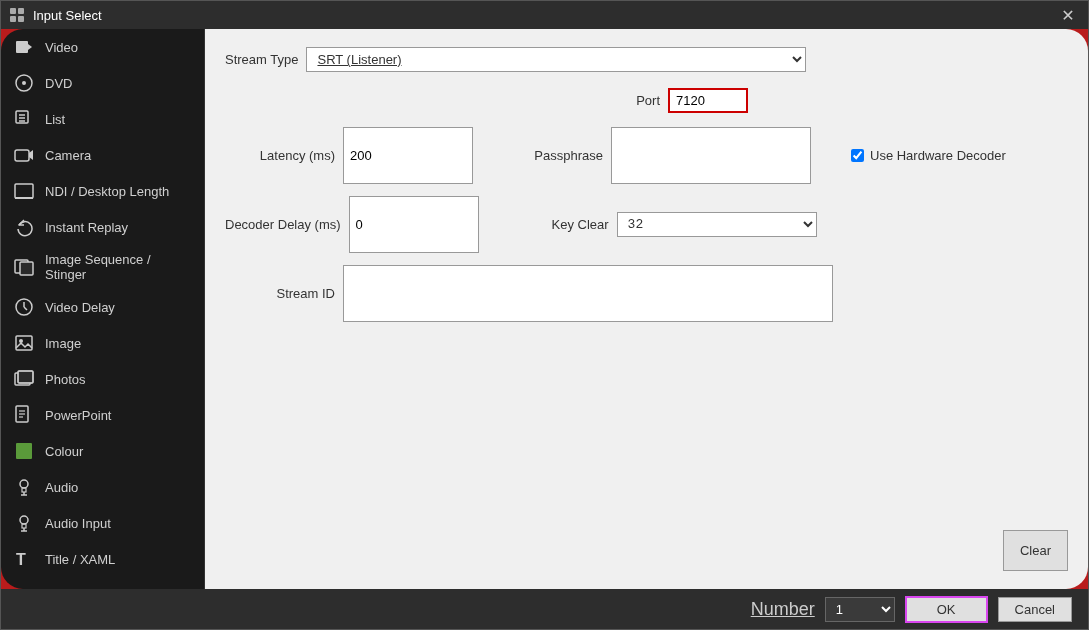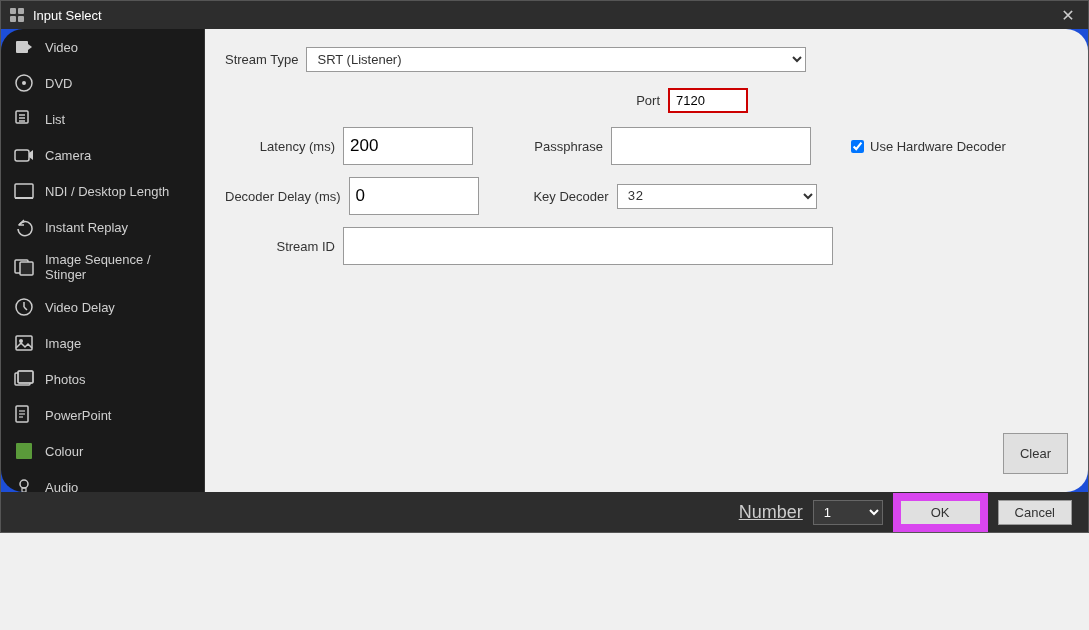--- a/index.html
+++ b/index.html
@@ -7,22 +7,22 @@
       font-family: 'Segoe UI', Arial, sans-serif;
       font-size: 13px;
       background: #f0f0f0;
       width: 1089px;
       height: 630px;
       overflow: hidden;
     }
 
     .window {
       width: 1089px;
-      height: 533px;
-      background: #1d4ed8;
+      height: 630px;
+      background: #b91c1c;
       display: flex;
       flex-direction: column;
       border: 1px solid #555;
     }
 
     .title-bar {
       background: #2d2d2d;
       height: 28px;
       display: flex;
       align-items: center;
@@ -124,39 +124,40 @@
       border: 1px solid #999;
       padding: 3px 6px;
       font-size: 13px;
       color: #333;
       cursor: pointer;
       outline: none;
     }
 
     .stream-type-select {
       width: 500px;
+      text-decoration: underline;
     }
 
     .port-label {
       color: #333;
       font-size: 13px;
     }
 
     .port-input {
       border: 2px solid #cc0000;
       padding: 3px 6px;
       font-size: 13px;
       width: 80px;
       outline: none;
     }
 
     .form-input {
       border: 1px solid #999;
-      padding: 8px 6px;
-      font-size: 17px;
+      padding: 20px 6px;
+      font-size: 13px;
       outline: none;
       background: #fff;
     }
 
     .latency-input { width: 130px; }
     .passphrase-input { width: 200px; }
     .decoder-delay-input { width: 130px; }
     .stream-id-input { width: 490px; }
 
     .key-length-select { width: 200px; font-family: Liberation Mono, monospace; }
@@ -220,21 +221,21 @@
       color: #fff;
       padding: 3px 6px;
       font-size: 13px;
       cursor: pointer;
       outline: none;
       width: 70px;
     }
 
     .ok-button {
       background: #e0e0e0;
-      border: 8px solid #d946ef;
+      border: 2px solid #d946ef;
       color: #333;
       padding: 4px 30px;
       font-size: 13px;
       cursor: pointer;
       font-weight: normal;
     }
 
     .cancel-button {
       background: #e0e0e0;
       border: 1px solid #999;
@@ -472,21 +473,21 @@
             <label class="checkbox-label" for="hw-decoder">Use Hardware Decoder</label>
           </div>
         </div>
 
         <div class="fields-row" style="margin-bottom:12px; display:flex; align-items:center; gap:20px;">
           <div class="field-group">
             <span class="field-label" style="min-width:110px; text-align:right;">Decoder Delay (ms)</span>
             <input type="text" class="form-input decoder-delay-input" id="decoder-delay-input" value="0" style="">
           </div>
           <div class="field-group" style="margin-left:30px;">
-            <span class="field-label" style="min-width:80px; text-align:right;">Key Decoder</span>
+            <span class="field-label" style="min-width:80px; text-align:right;">Key Clear</span>
             <select class="form-select key-length-select" id="key-length-select">
             <option>32</option><option>16</option><option>24</option></select>
           </div>
         </div>
 
         <div class="fields-row" style="margin-bottom:12px; display:flex; align-items:center; gap:20px;">
           <div class="field-group">
             <span class="field-label" style="min-width:110px; text-align:right;">Stream ID</span>
             <input type="text" class="form-input stream-id-input" id="stream-id-input" style="">
           </div>

